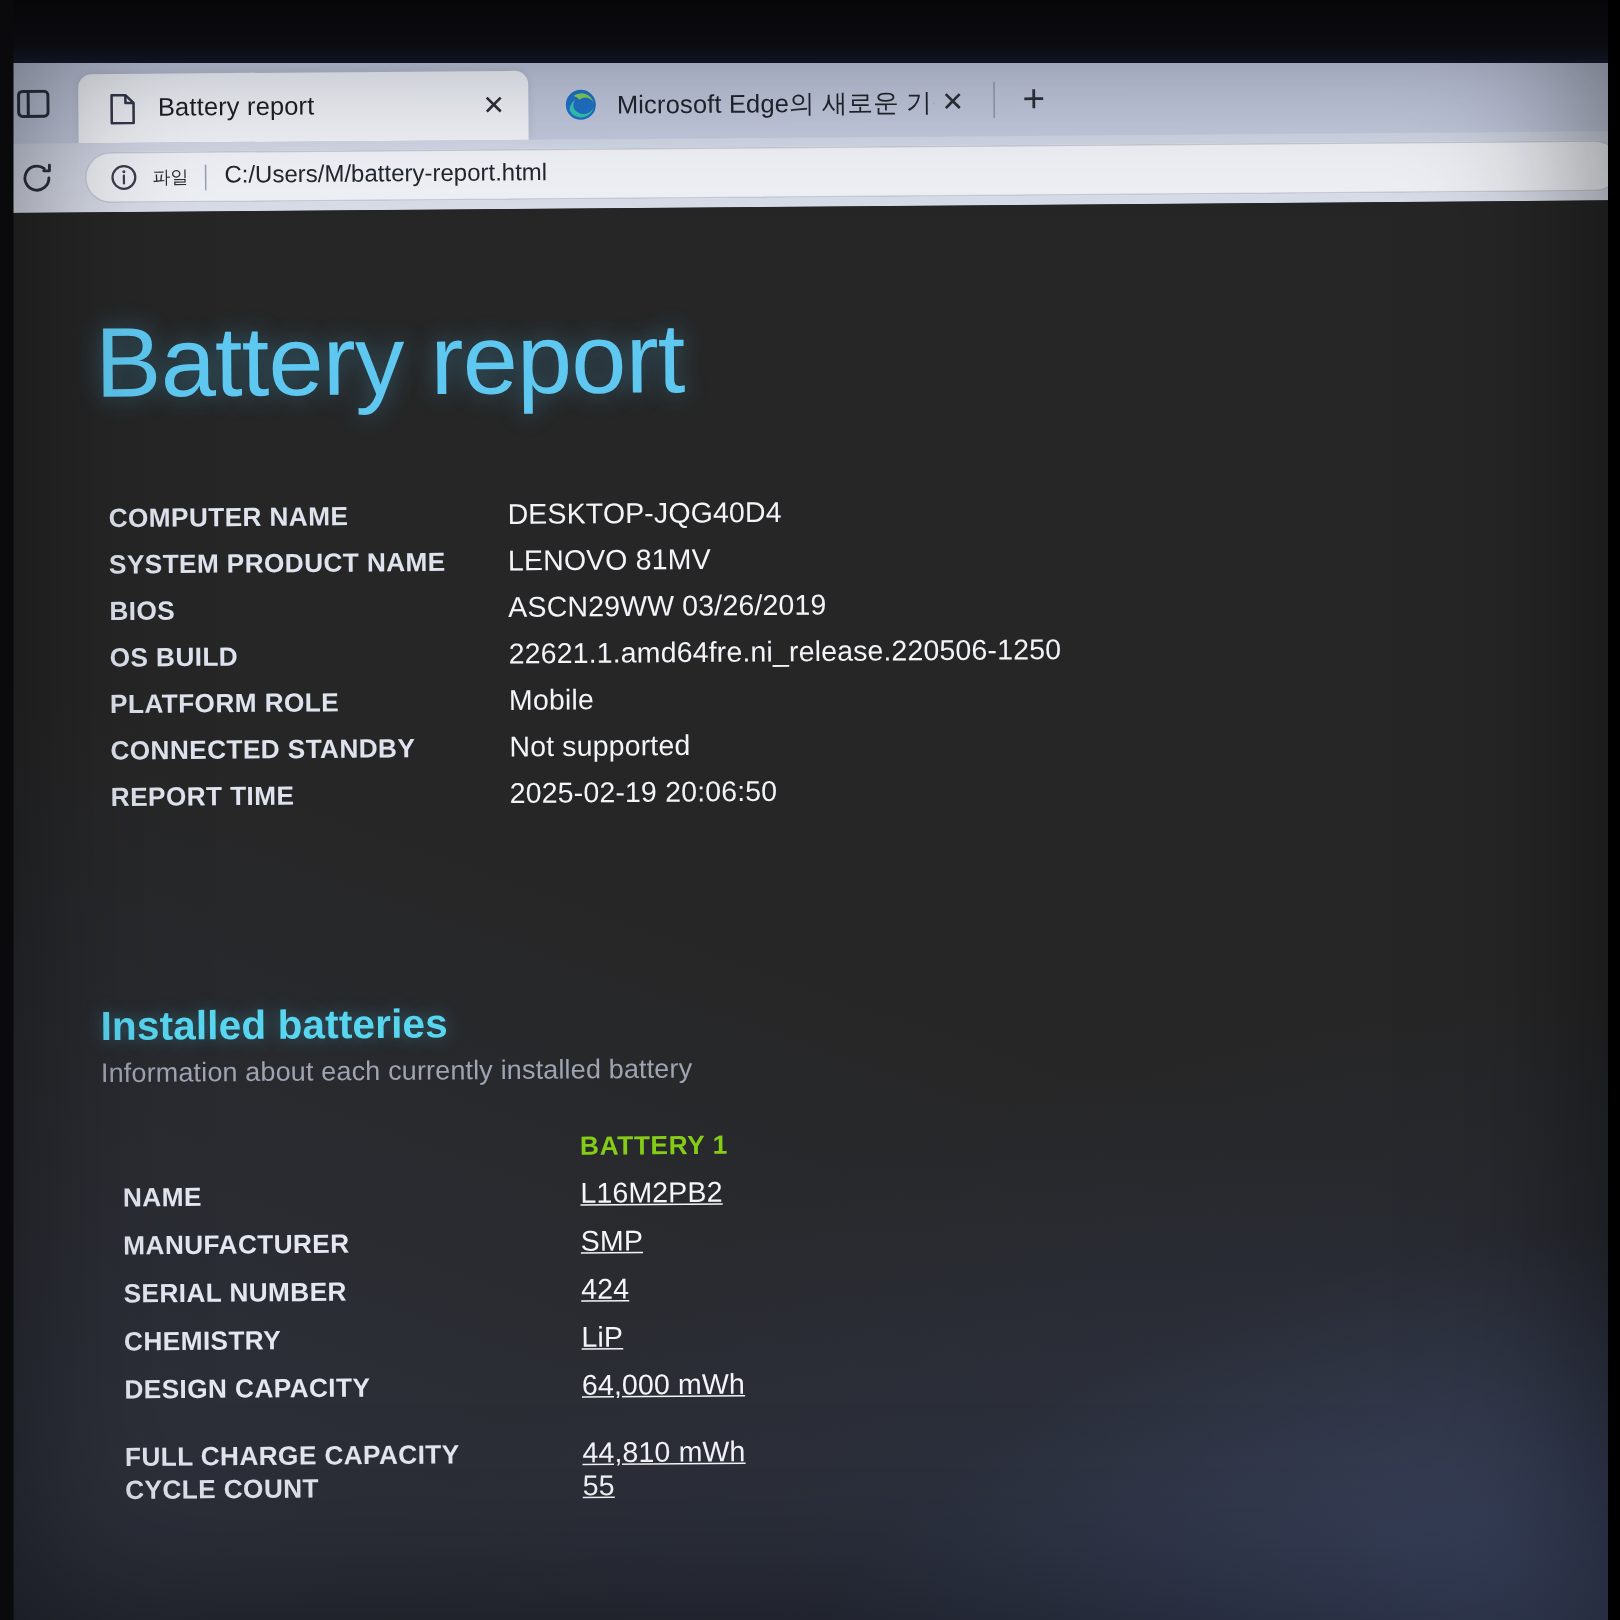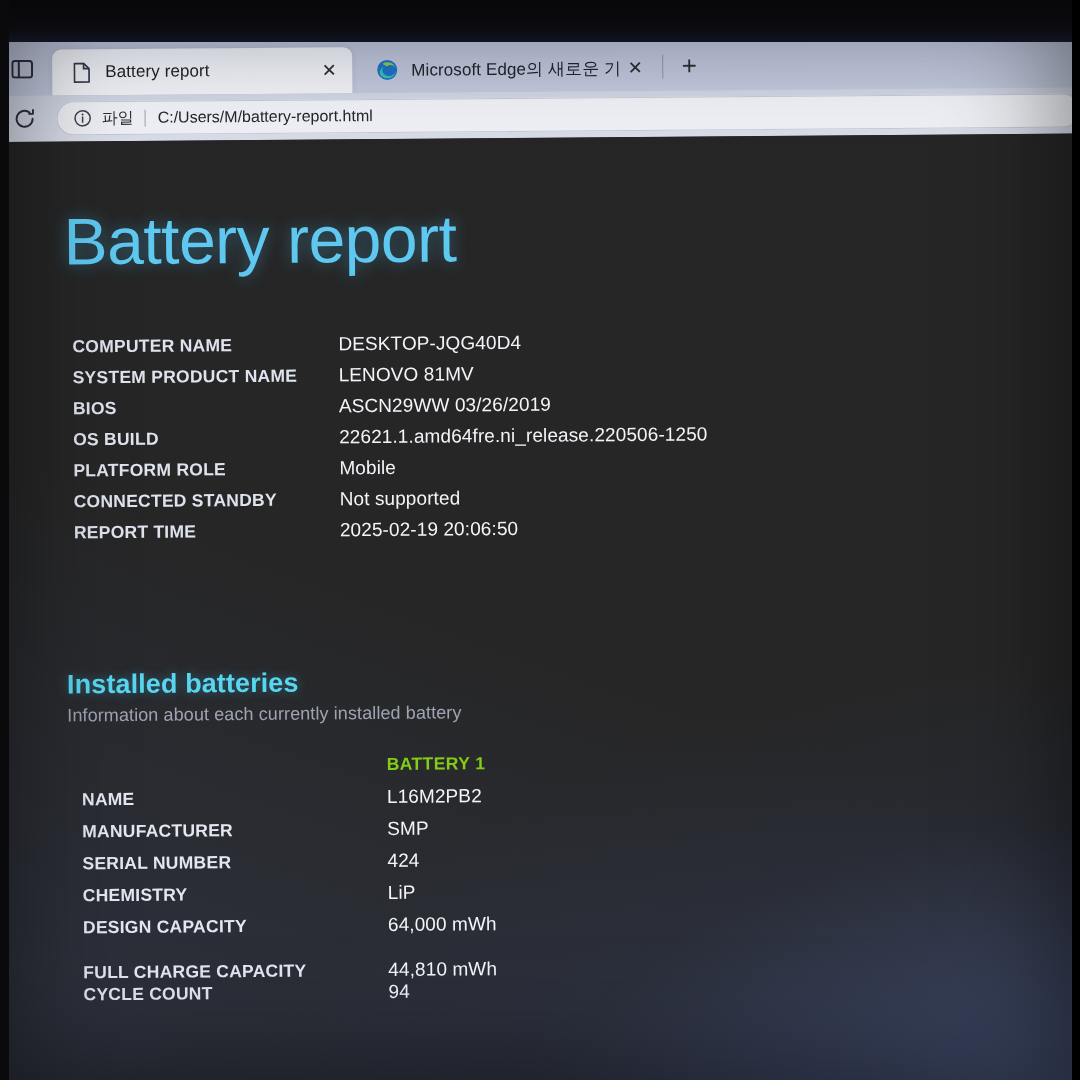--- a/index.html
+++ b/index.html
@@ -134,21 +134,21 @@
   }
 
   .info-icon {
     width:20px; height:20px;
     flex:0 0 auto;
     display:flex; align-items:center; justify-content:center;
     margin-right:9px;
   }
 
   .url-scheme {
-    font-size:16px; color:#2a2e36;
+    font-size:12px; color:#2a2e36;
     margin-right:11px;
     white-space:nowrap;
   }
 
   .url-sep {
     width:1px; height:17px;
     background:#9aa0b2;
     margin-right:12px;
     flex:0 0 auto;
   }
@@ -254,20 +254,21 @@
     width:305px;
   }
 
   td.bval {
     font-size:19px;
     font-weight:400;
     color:#f3f5f9;
     letter-spacing:.1px;
     white-space:nowrap;
     height:32px;
+    text-decoration:underline;
   }
 
   td.bhead {
     font-size:17.5px;
     font-weight:bold;
     color:#84cc16;
     letter-spacing:.4px;
     white-space:nowrap;
     height:31px;
   }
@@ -430,21 +431,21 @@
             <tr>
               <td class="blbl">DESIGN CAPACITY</td>
               <td class="bval">64,000 mWh</td>
             </tr>
             <tr class="spaced">
               <td class="blbl">FULL CHARGE CAPACITY</td>
               <td class="bval">44,810 mWh</td>
             </tr>
             <tr>
               <td class="blbl">CYCLE COUNT</td>
-              <td class="bval">94</td>
+              <td class="bval">55</td>
             </tr>
           </tbody>
         </table>
 
       </div>
     </div>
 
   </div>
 
   <div id="topband"></div>

